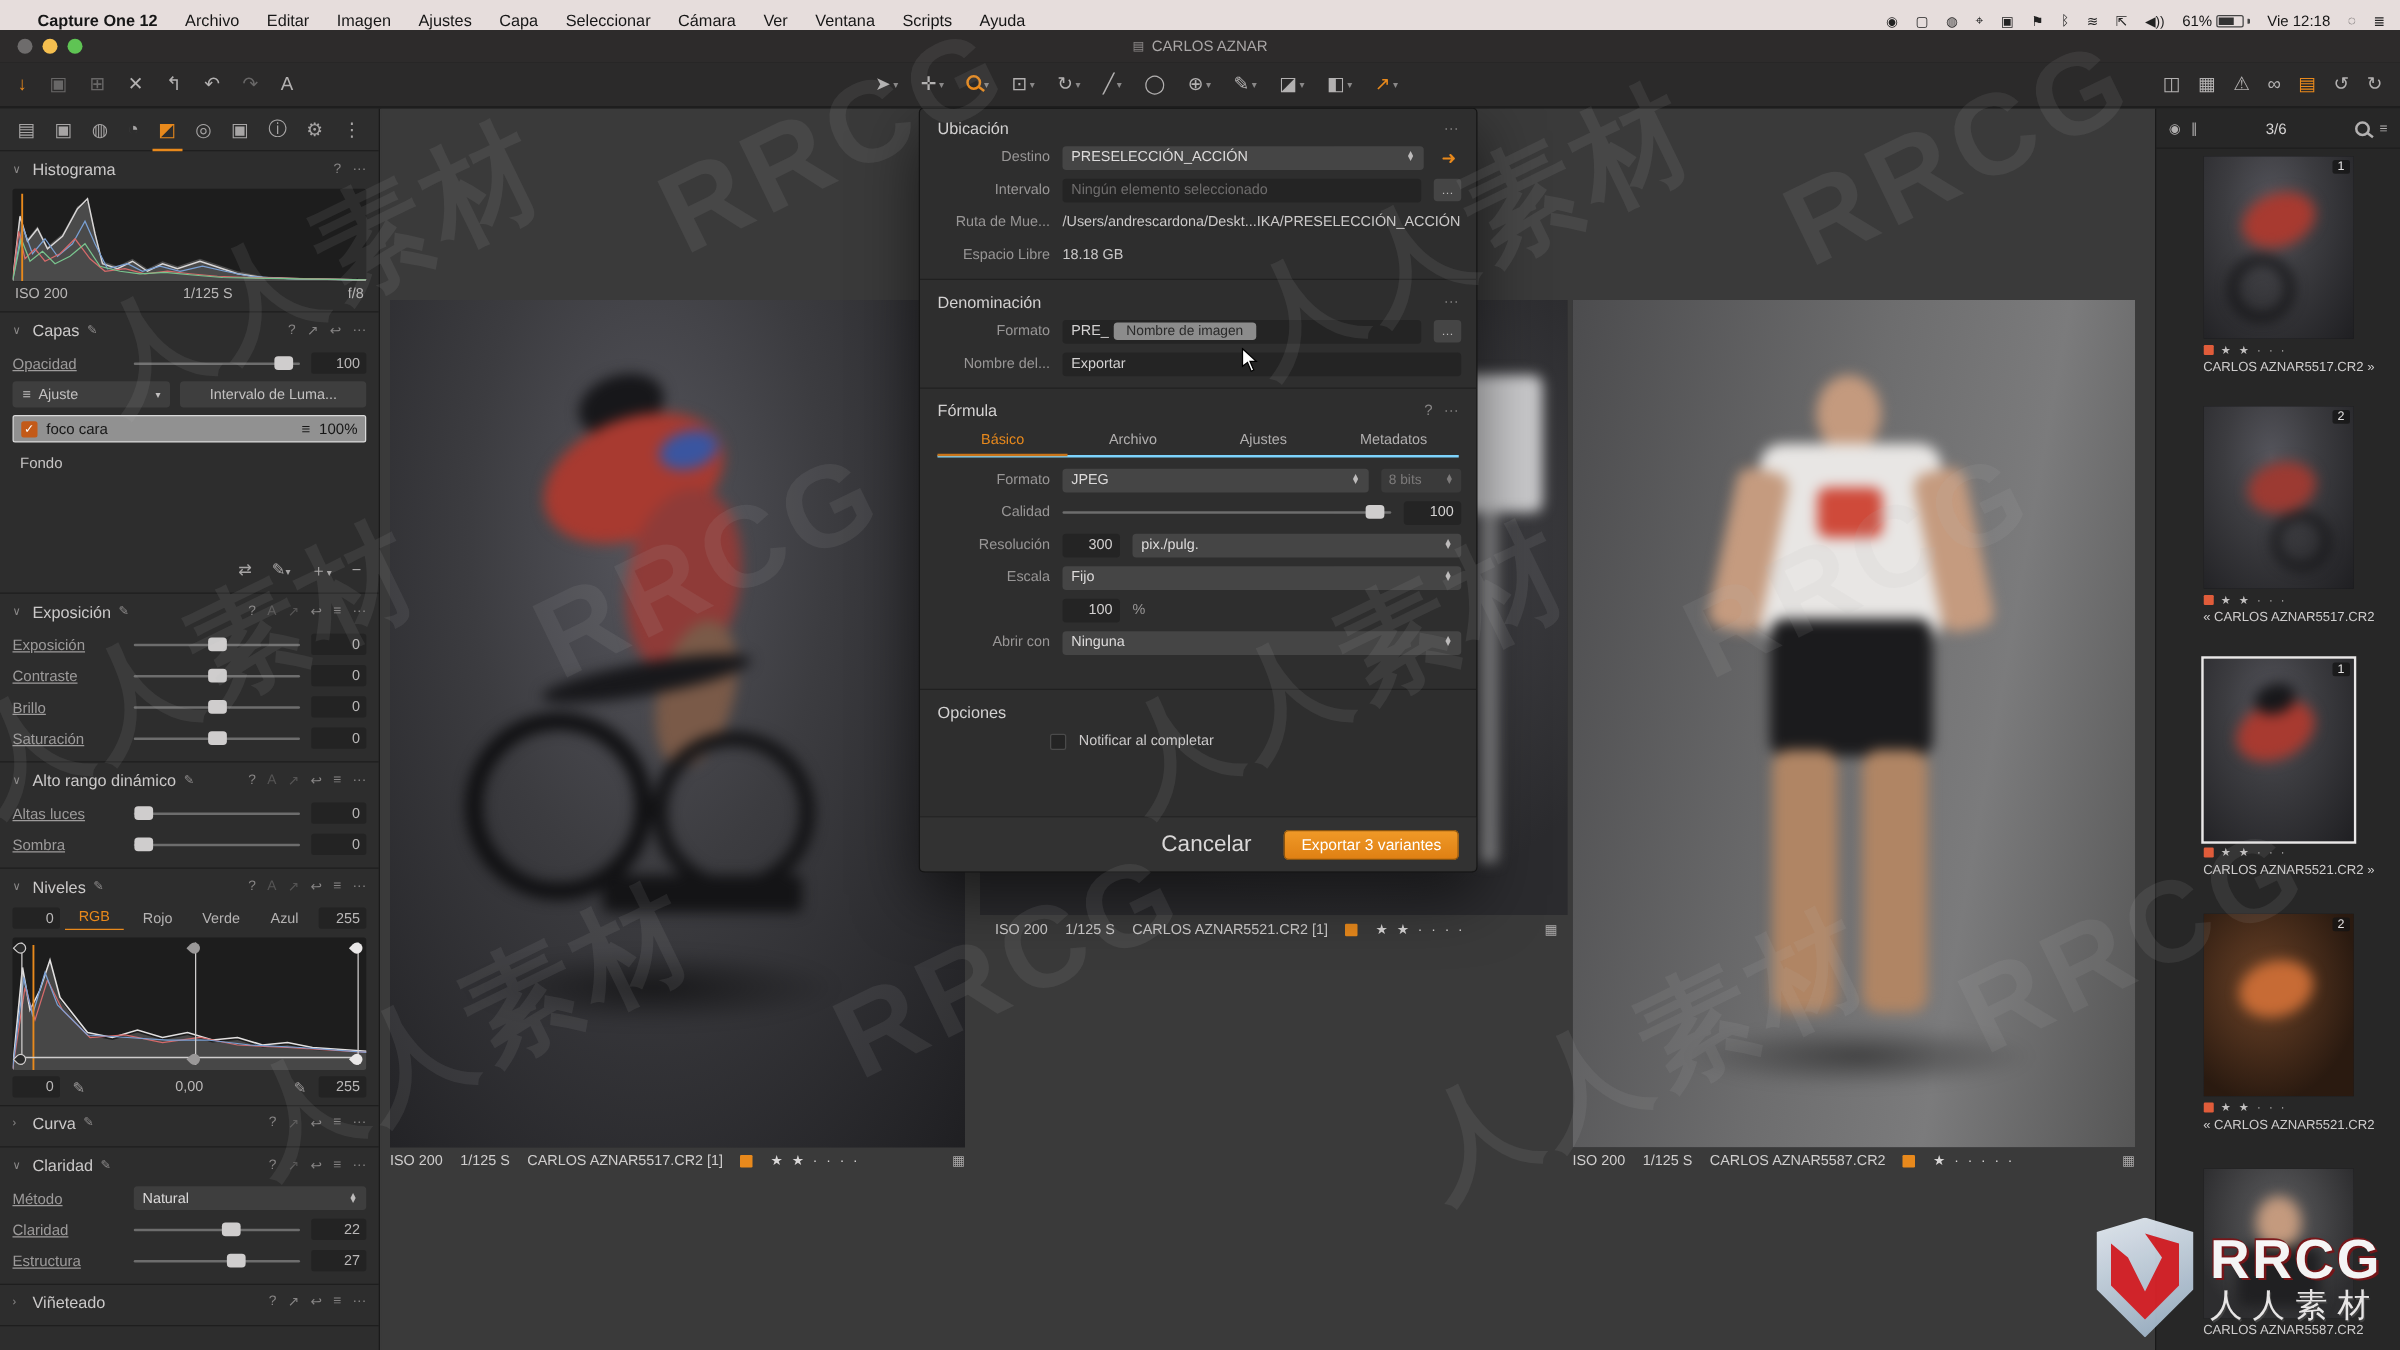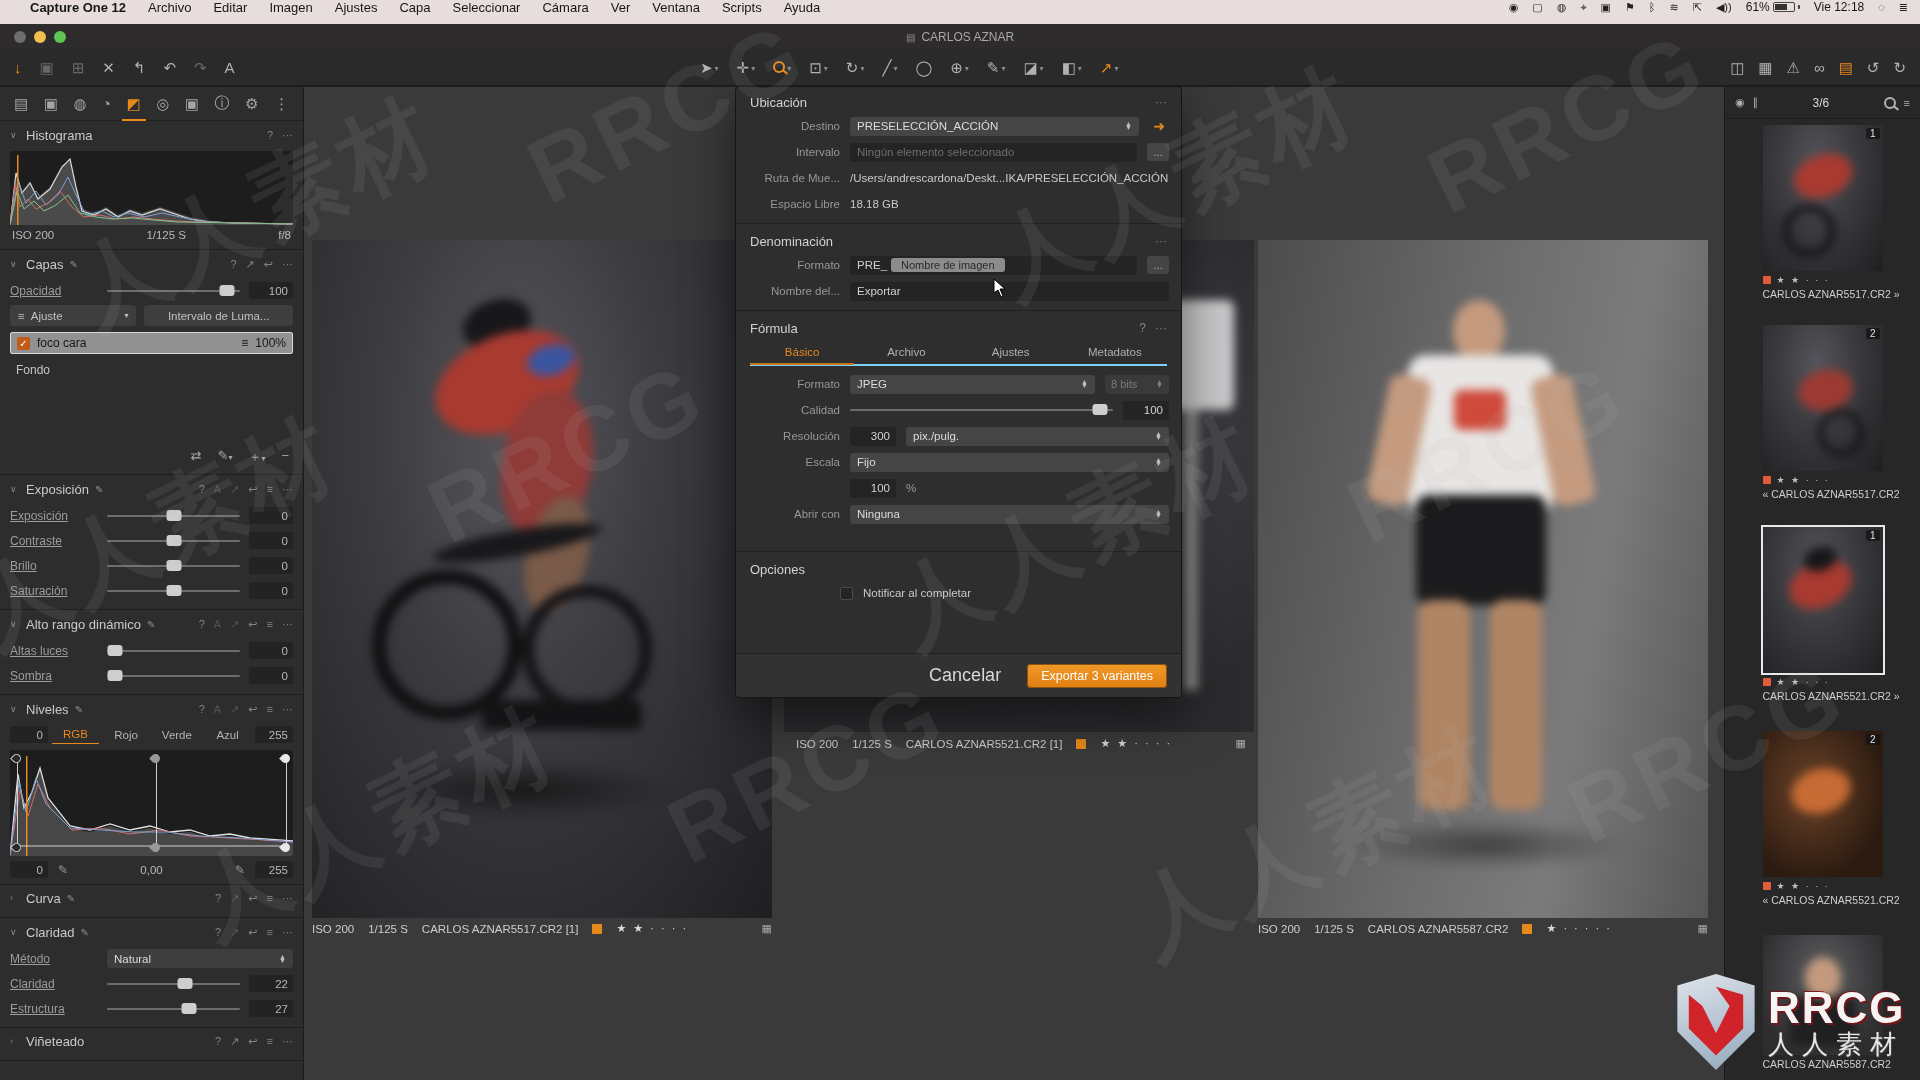--- a/index.html
+++ b/index.html
@@ -1,21 +1,21 @@
 <!DOCTYPE html>
 <html><head>
 <meta charset="utf-8">
 <style>
   * { margin:0; padding:0; box-sizing:border-box; }
   html,body { width:1920px; height:1080px; overflow:hidden; background:#1e1e1e;
     font-family:"Liberation Sans", sans-serif; }
 
   
   #menubar { position:absolute; left:0; top:0; width:1920px; height:24px; background:#e6dddc;
-    display:flex; align-items:flex-start; padding:0 12px; font-size:13px; color:#161616; z-index:40; }
+    display:flex; align-items:flex-end; padding:0 12px; font-size:13px; color:#161616; z-index:40; }
   #menubar .apple { font-size:14px; margin-right:18px; }
   #menubar .app { font-weight:bold; margin-right:22px; }
   #menubar .mitem { margin-right:22px; }
   #menubar .mright { margin-left:auto; display:flex; align-items:center; gap:14px; font-size:12px; }
   #menubar .sicon { font-size:11px; color:#222; }
   .battery { display:inline-flex; align-items:center; gap:3px; }
   .batt-shell { width:22px; height:10px; border:1px solid #444; border-radius:2px; position:relative; }
   .batt-fill { position:absolute; left:1px; top:1px; bottom:1px; width:60%; background:#333; }
   .batt-cap { width:2px; height:4px; background:#444; border-radius:0 1px 1px 0; }
 

